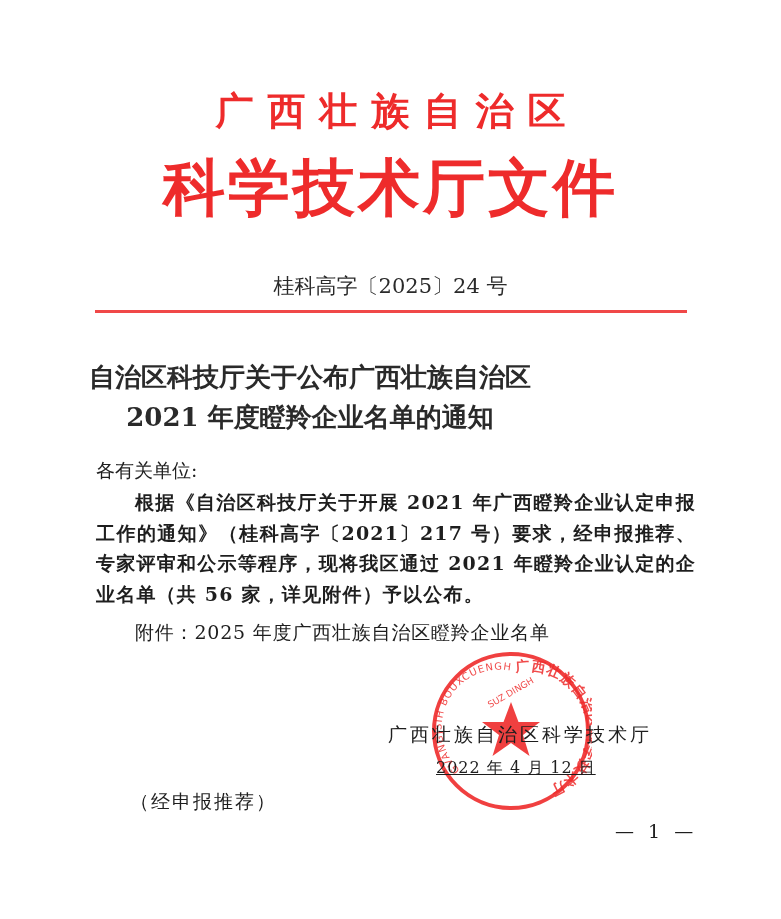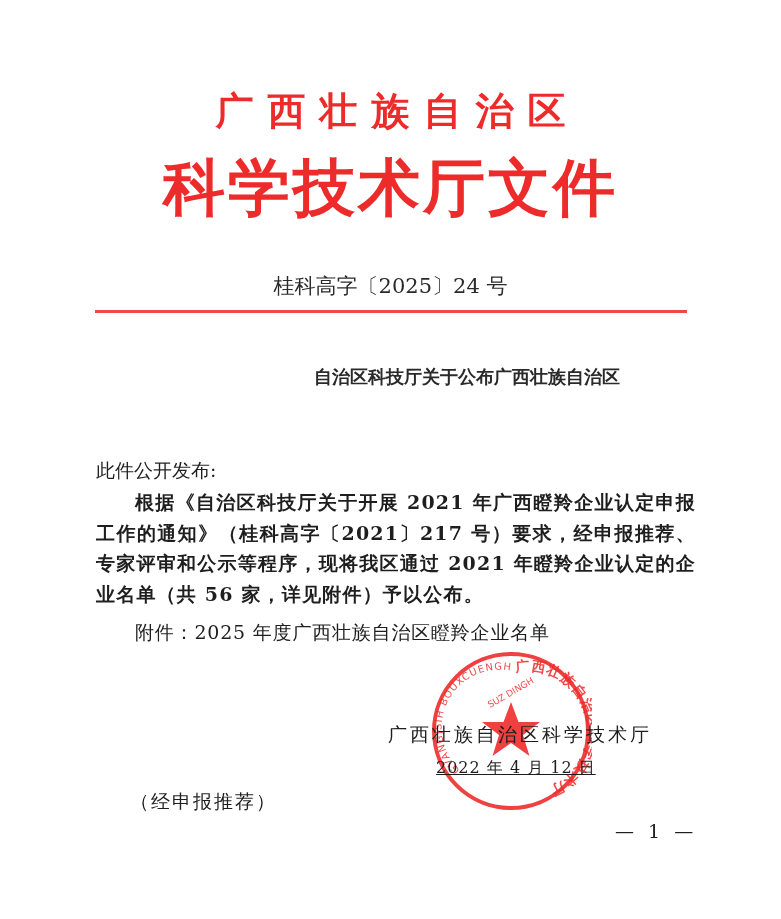--- a/index.html
+++ b/index.html
@@ -44,22 +44,22 @@
       line-height: 30px;
       color: #2a2a2a;
     }
     .red-rule {
       left: 95px; top: 310px;
       width: 592px; height: 3px;
       background: #f04848;
     }
     .title {
       left: 0; width: 620px; top: 357px;
-      text-align: right;
-      font-size: 18px;
+      text-align: center;
+      font-size: 26px;
       font-weight: bold;
       line-height: 40px;
       color: #2a2a2a;
     }
     .salutation {
       left: 96px; top: 455px;
       font-size: 19px;
       line-height: 30px;
     }
     .body-para {
@@ -114,23 +114,24 @@
 <body>
 
 <div class="abs header-line1">广西壮族自治区</div>
 <div class="abs header-line2">科学技术厅文件</div>
 
 <div class="abs doc-number">桂科高字〔2025〕24 号</div>
 <div class="abs red-rule"></div>
 
 <div class="abs title">
   <div>自治区科技厅关于公布广西壮族自治区</div>
+  <div>2021 年度瞪羚企业名单的通知</div>
 </div>
 
-<div class="abs salutation">此件公开发布:</div>
+<div class="abs salutation">各有关单位:</div>
 <div class="abs body-para">根据《自治区科技厅关于开展 2021 年广西瞪羚企业认定申报工作的通知》（桂科高字〔2021〕217 号）要求，经申报推荐、专家评审和公示等程序，现将我区通过 2021 年瞪羚企业认定的企业名单（共 56 家，详见附件）予以公布。</div>
 <div class="abs attachment">附件：2025 年度广西壮族自治区瞪羚企业名单</div>
 
 <div class="abs seal">
   <svg width="162" height="162" viewBox="0 0 162 162">
     <defs>
       <path id="sealArcLatin" d="M 30 120 A 58 58 0 0 1 86 22" fill="none"></path>
       <path id="sealArcCn" d="M 86 22 A 58 58 0 0 1 110 140" fill="none"></path>
     </defs>
     <circle cx="81" cy="81" r="77" fill="none" stroke="#ee2b2b" stroke-width="4" opacity="0.9"></circle>

